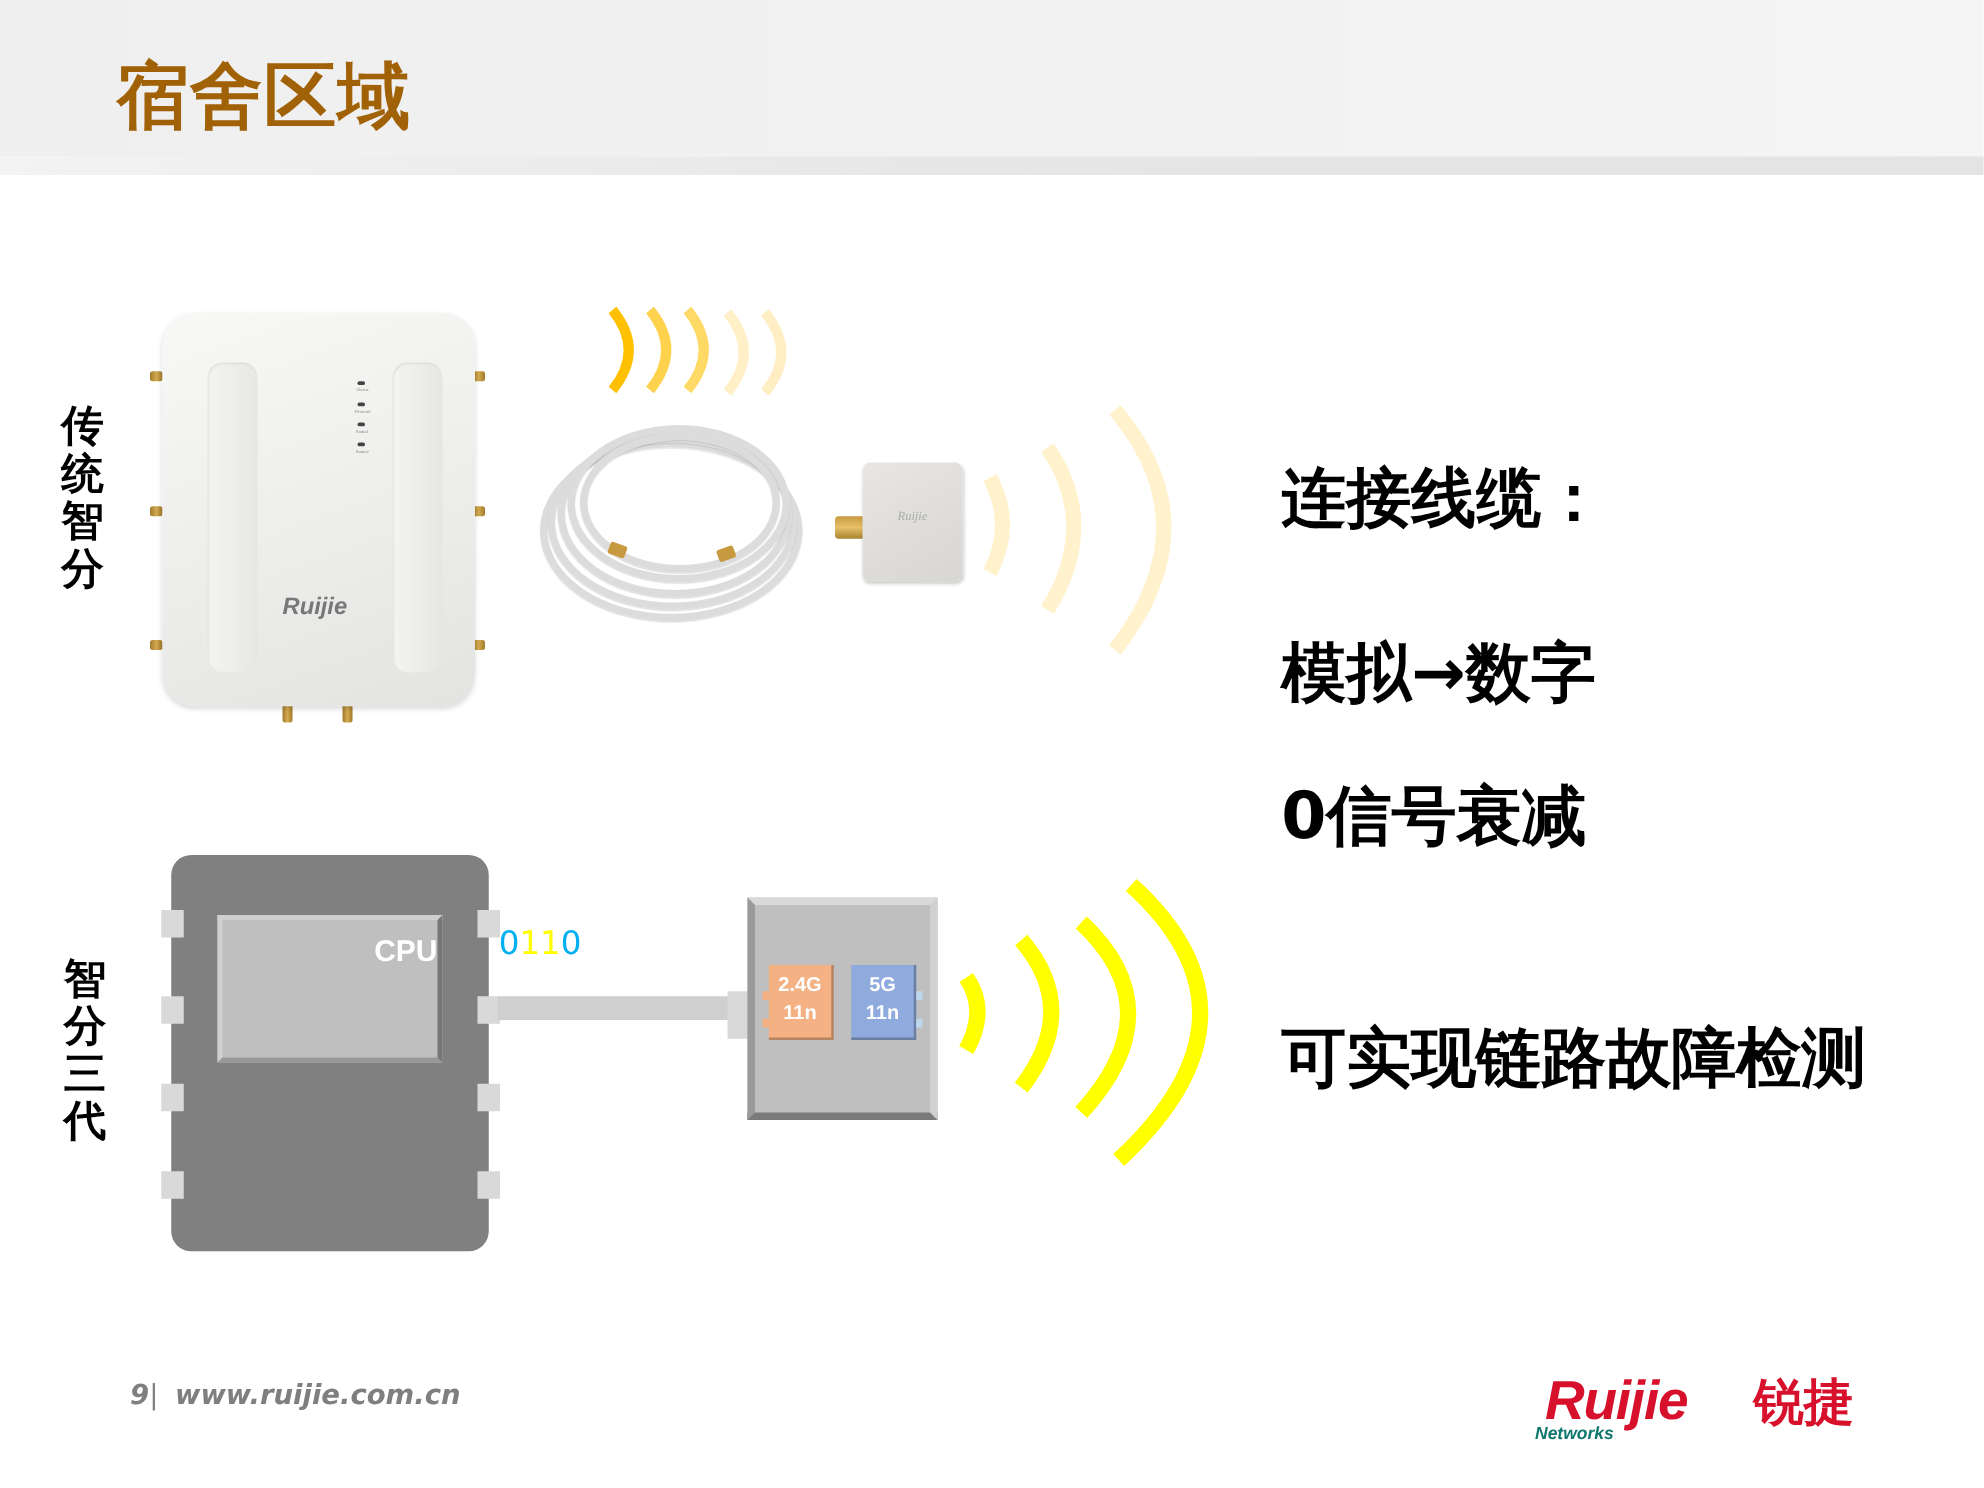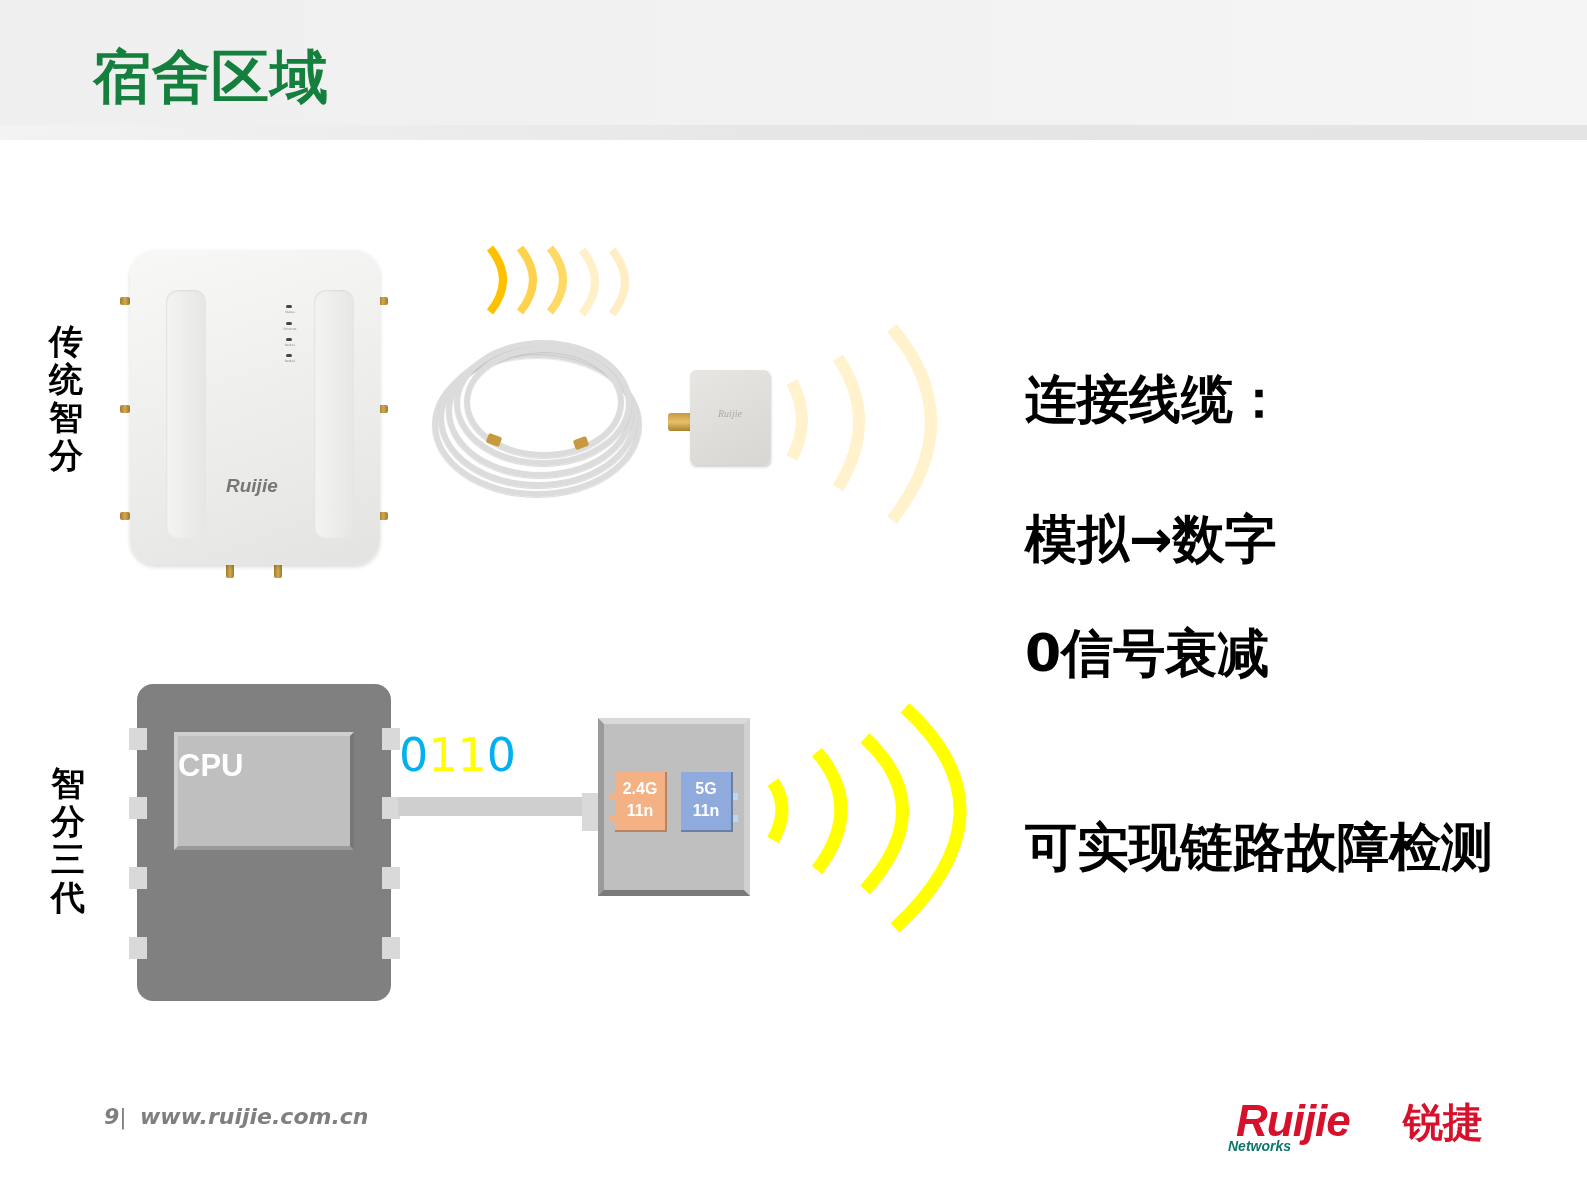--- a/index.html
+++ b/index.html
@@ -1,21 +1,21 @@
 <!DOCTYPE html>
 <html><head>
 <meta charset="utf-8">
 <style>
   * { box-sizing: border-box; margin: 0; padding: 0; }
   html, body { width: 1587px; height: 1190px; background: #ffffff; overflow: hidden; }
   body { position: relative; font-family: "DejaVu Sans", "Liberation Sans", sans-serif; }
 
   .header { position: absolute; left: 0; top: 0; width: 1587px; height: 125px; background: linear-gradient(90deg, #efefef 0%, #f2f2f2 60%, #f5f5f5 100%); }
   .header-band { position: absolute; left: 0; top: 125px; width: 1587px; height: 15px; background: linear-gradient(90deg, #f3f3f3 0%, #e6e6e6 50%, #e4e4e4 100%); }
-  .page-title { position: absolute; left: 93px; top: 42px; font-size: 58px; font-weight: bold; color: #15803d; letter-spacing: 1px; line-height: 70px; }
+  .page-title { position: absolute; left: 93px; top: 42px; font-size: 58px; font-weight: bold; color: #a16207; letter-spacing: 1px; line-height: 70px; }
 
   .vlabel { position: absolute; width: 40px; font-size: 34px; font-weight: bold; color: #000; line-height: 38px; text-align: center; }
   .vlabel span { display: block; }
 
   
   .ap { position: absolute; left: 130px; top: 250px; width: 250px; height: 315px; border-radius: 26px; background: linear-gradient(160deg, #f8f8f6 0%, #ececea 60%, #e3e3e1 100%); box-shadow: 0 2px 4px rgba(0,0,0,0.15); }
   .ap-groove { position: absolute; top: 40px; width: 40px; height: 248px; border-radius: 12px; background: linear-gradient(90deg, #f4f4f2, #e6e6e4); box-shadow: inset 1px 1px 2px rgba(0,0,0,0.08); }
   .ap-led { position: absolute; left: 156px; width: 6px; height: 3px; border-radius: 2px; background: #444; }
   .ap-led-label { position: absolute; left: 150px; width: 20px; font-size: 3px; color: #888; text-align: center; }
   .ap-logo { position: absolute; left: 96px; top: 225px; font-size: 19px; font-style: italic; font-weight: bold; color: #777; font-family: "Liberation Sans", sans-serif; }
@@ -28,23 +28,23 @@
 
   
   .antenna { position: absolute; left: 690px; top: 370px; width: 80px; height: 95px; border-radius: 6px; background: linear-gradient(150deg, #e7e6e2, #d7d6d2); box-shadow: 1px 2px 3px rgba(0,0,0,0.2); }
   .antenna-logo { position: absolute; left: 28px; top: 38px; font-size: 10px; color: #aaa; font-style: italic; font-family: "Liberation Serif", serif; }
   .antenna-conn { position: absolute; left: 668px; top: 413px; width: 26px; height: 18px; background: linear-gradient(180deg, #c89a3f, #e7c06a, #a9822f); border-radius: 3px; }
 
   
   .chip { position: absolute; left: 137px; top: 684px; width: 254px; height: 317px; background: #808080; border-radius: 16px; }
   .pin { position: absolute; width: 18px; height: 22px; background: #d9d9d9; }
   .cpu-box { position: absolute; left: 174px; top: 732px; width: 180px; height: 118px; background: #bfbfbf; border-top: 4px solid #cfcfcf; border-left: 4px solid #cfcfcf; border-right: 4px solid #777; border-bottom: 4px solid #999; }
-  .cpu-label { position: absolute; left: 0; top: 12px; width: 100%; text-align: left; font-size: 31px; font-weight: bold; color: #fff; font-family: "Liberation Sans", sans-serif; }
+  .cpu-label { position: absolute; left: 0; top: 12px; width: 100%; text-align: right; font-size: 24px; font-weight: bold; color: #fff; font-family: "Liberation Sans", sans-serif; }
 
-  .bits { position: absolute; left: 399px; top: 732px; font-size: 46px; line-height: 46px; font-family: "DejaVu Sans", sans-serif; }
+  .bits { position: absolute; left: 399px; top: 732px; font-size: 26px; line-height: 46px; font-family: "DejaVu Sans", sans-serif; }
   .bit-blue { color: #00b0f0; }
   .bit-yellow { color: #ffff00; }
 
   .wire { position: absolute; left: 398px; top: 797px; width: 185px; height: 19px; background: #d0cfcf; }
   .wire-plug { position: absolute; left: 582px; top: 793px; width: 22px; height: 38px; background: #d9d9d9; }
 
   .radio-box { position: absolute; left: 598px; top: 718px; width: 152px; height: 178px; background: #bfbfbf; border-top: 6px solid #d9d9d9; border-left: 6px solid #9a9a9a; border-right: 6px solid #d0d0d0; border-bottom: 6px solid #7a7a7a; }
   .radio { position: absolute; width: 52px; height: 60px; border-right: 2px solid rgba(0,0,0,0.25); border-bottom: 2px solid rgba(0,0,0,0.25); color: #fff; font-weight: bold; font-size: 16px; line-height: 22px; text-align: center; font-family: "Liberation Sans", sans-serif; padding-top: 6px; }
   .radio-24 { left: 615px; top: 772px; background: #f4b183; }
   .radio-5 { left: 681px; top: 772px; background: #8faadc; }

